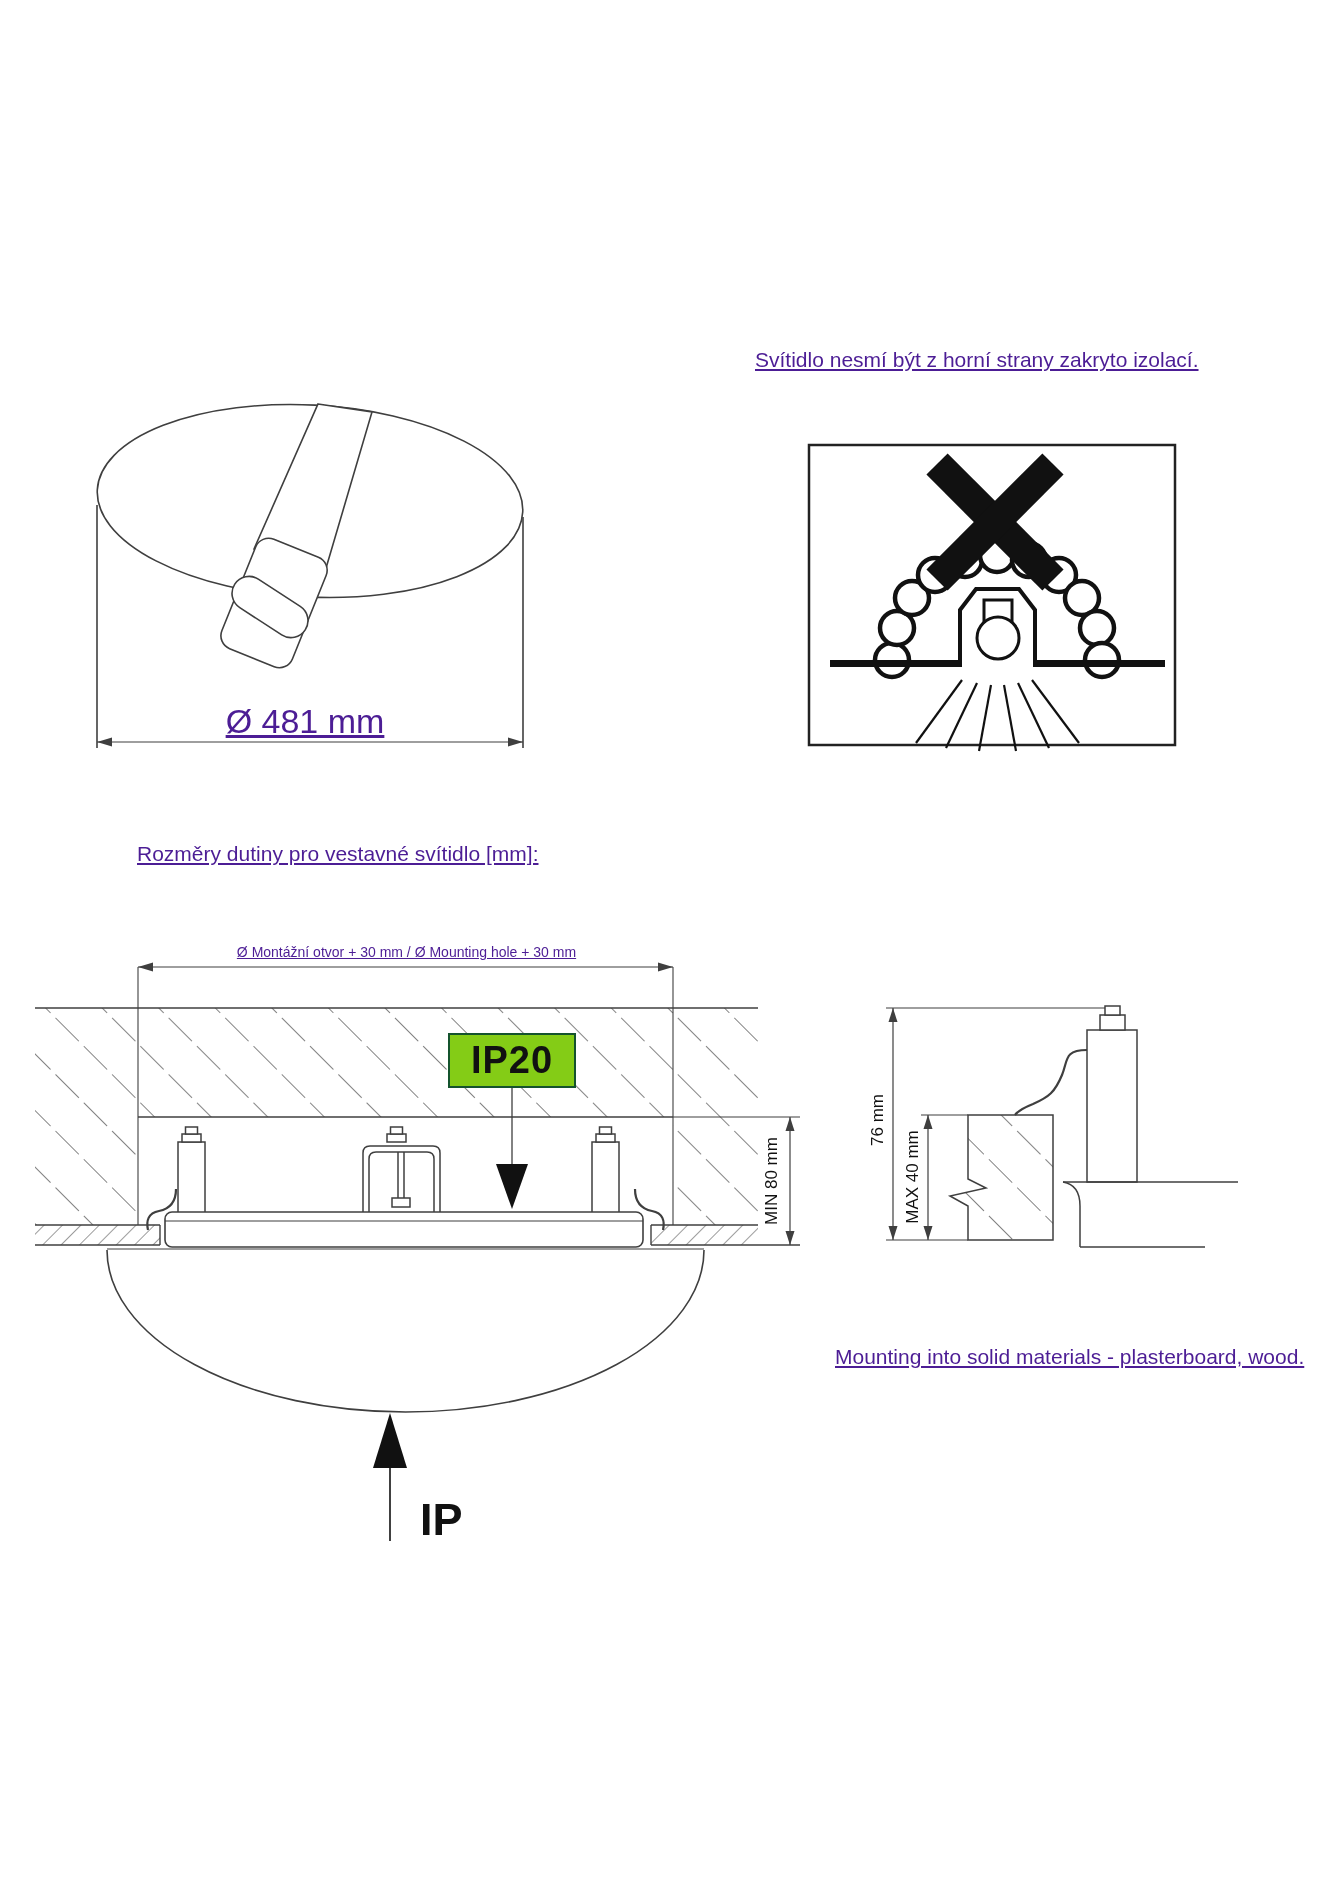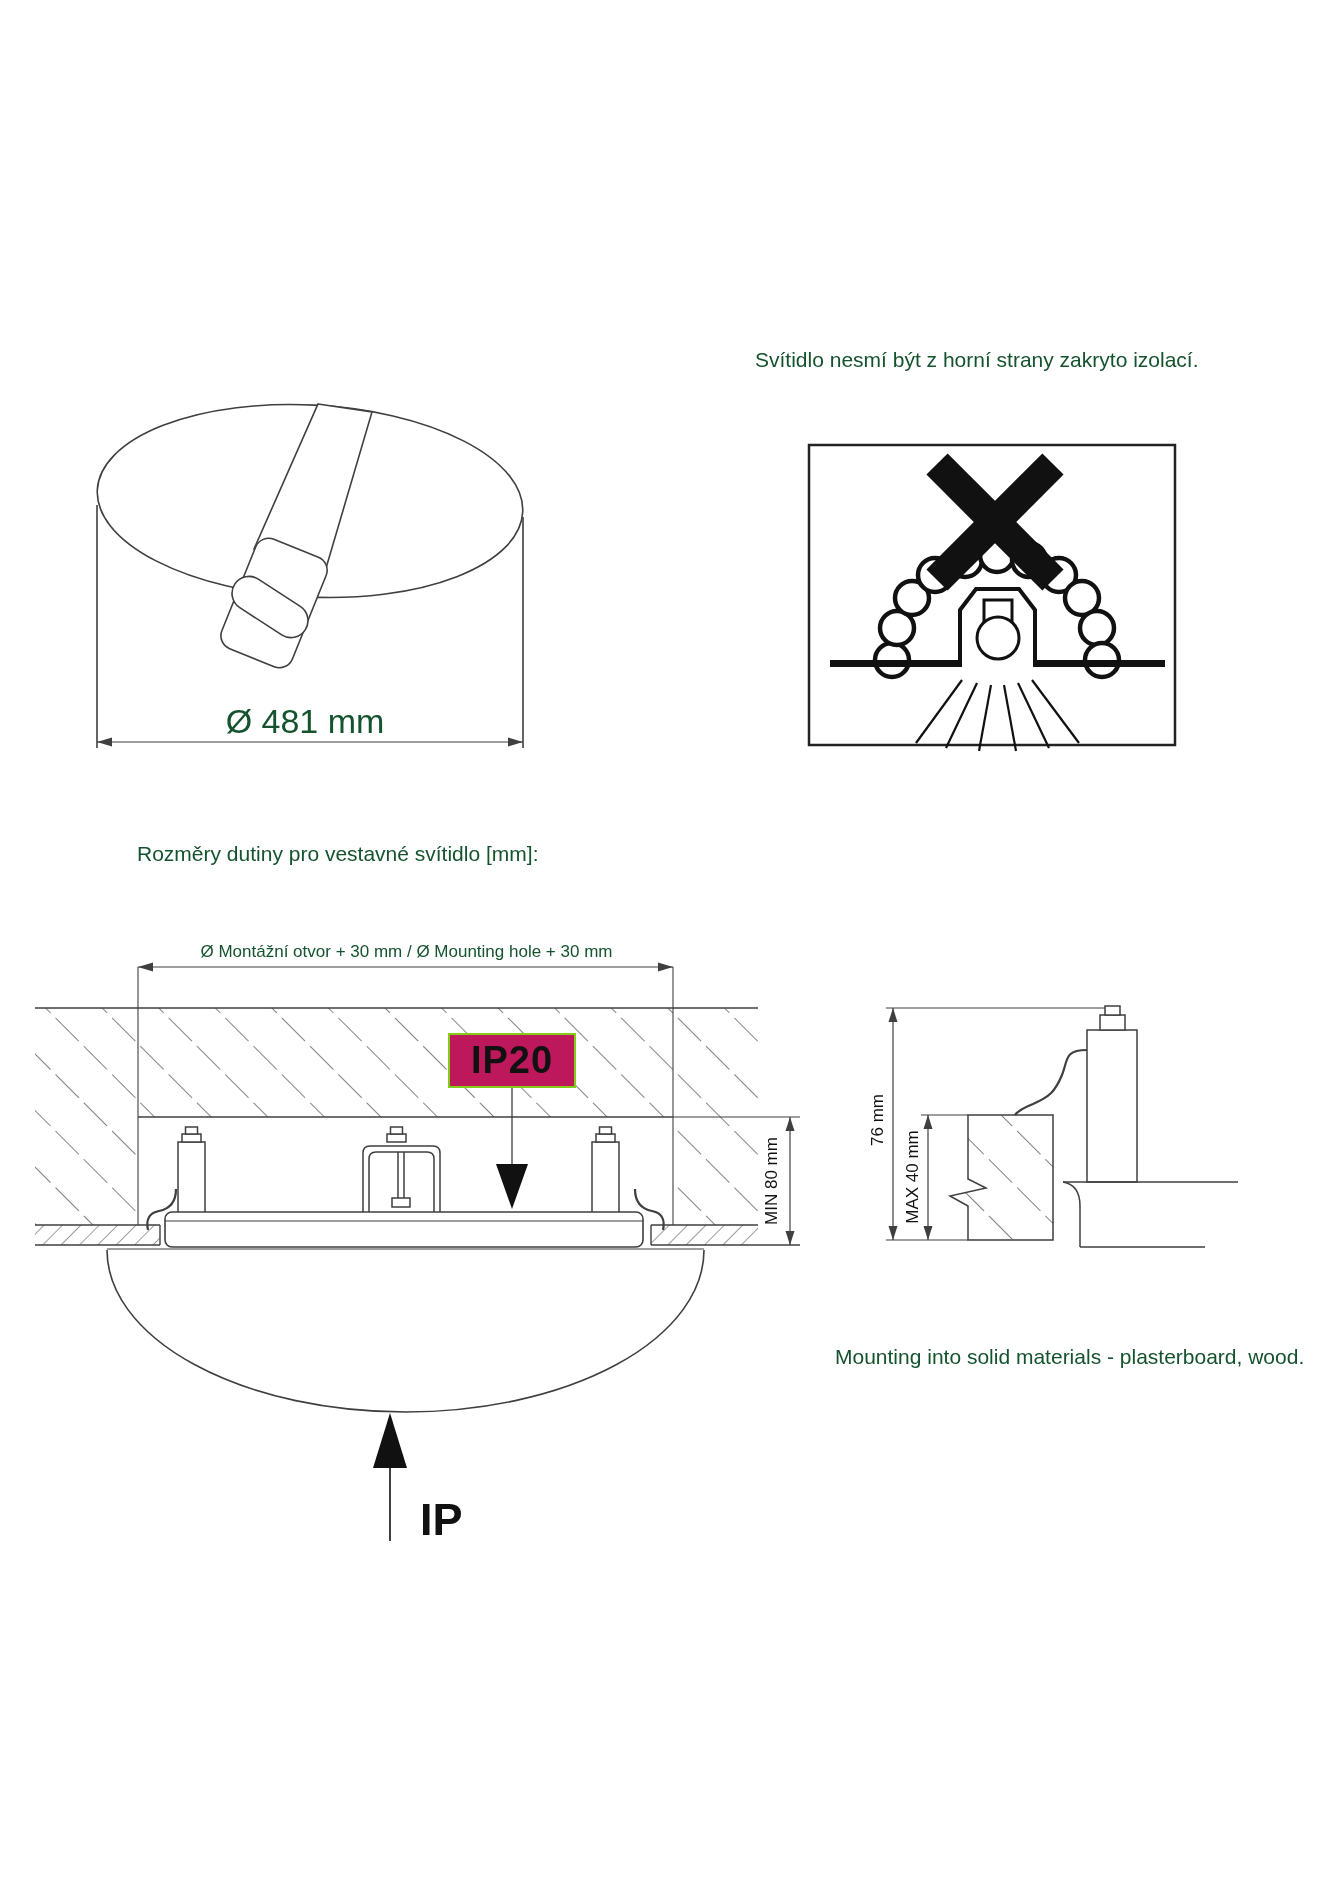--- a/index.html
+++ b/index.html
@@ -1,25 +1,25 @@
 <!DOCTYPE html>
 <html><head>
 <meta charset="utf-8">
 <style>
   html,body{margin:0;padding:0;background:#fff;}
   .page{position:relative;width:1341px;height:1900px;background:#ffffff;overflow:hidden;
         font-family:"Liberation Sans","DejaVu Sans",sans-serif;color:#111;}
-  .t{position:absolute;white-space:nowrap;color:#14532d;}
+  .t{position:absolute;white-space:nowrap;color:#4c1d95;text-decoration:underline;}
   .fs21{font-size:21px;line-height:25px;}
-  .fs17{font-size:17px;line-height:20px;}
+  .fs17{font-size:14px;line-height:20px;}
   .fs34{font-size:34px;line-height:38px;}
   .center{text-align:center;}
   .rot{position:absolute;transform:translate(-50%,-50%) rotate(-90deg);white-space:nowrap;font-size:17px;}
-  .ip20box{position:absolute;left:448px;top:1033px;width:124px;height:51px;border:2px solid #84cc16;
-           background:#be185d;display:flex;align-items:center;justify-content:center;
+  .ip20box{position:absolute;left:448px;top:1033px;width:124px;height:51px;border:2px solid #14532d;
+           background:#84cc16;display:flex;align-items:center;justify-content:center;
            font-size:38px;font-weight:bold;letter-spacing:1px;}
   .ipbig{position:absolute;left:420px;top:1494px;font-size:45px;font-weight:bold;}
   svg{position:absolute;left:0;top:0;}
 </style>
 </head>
 <body>
 
 <div class="page">
 
   <svg width="1341" height="1900" viewBox="0 0 1341 1900">

